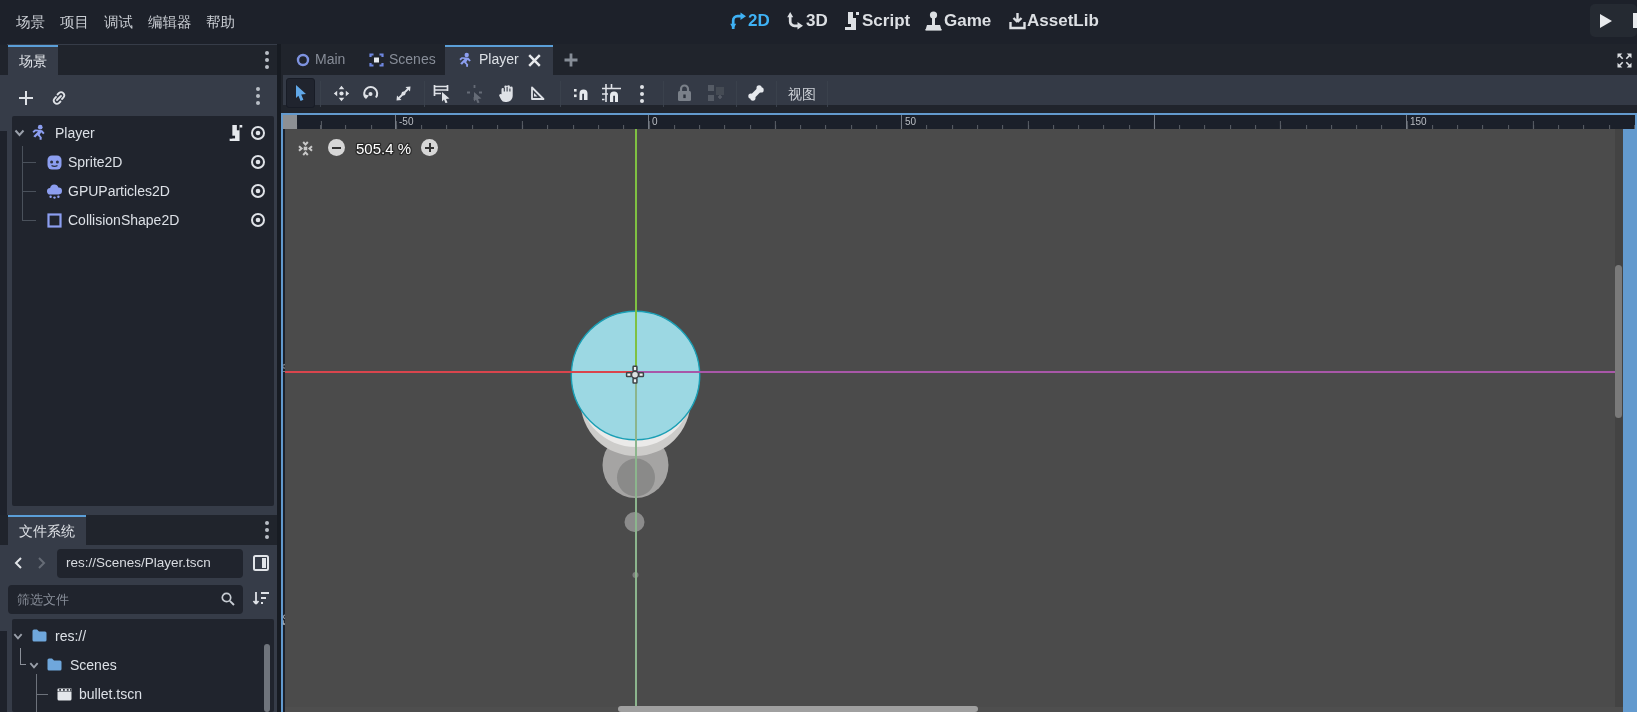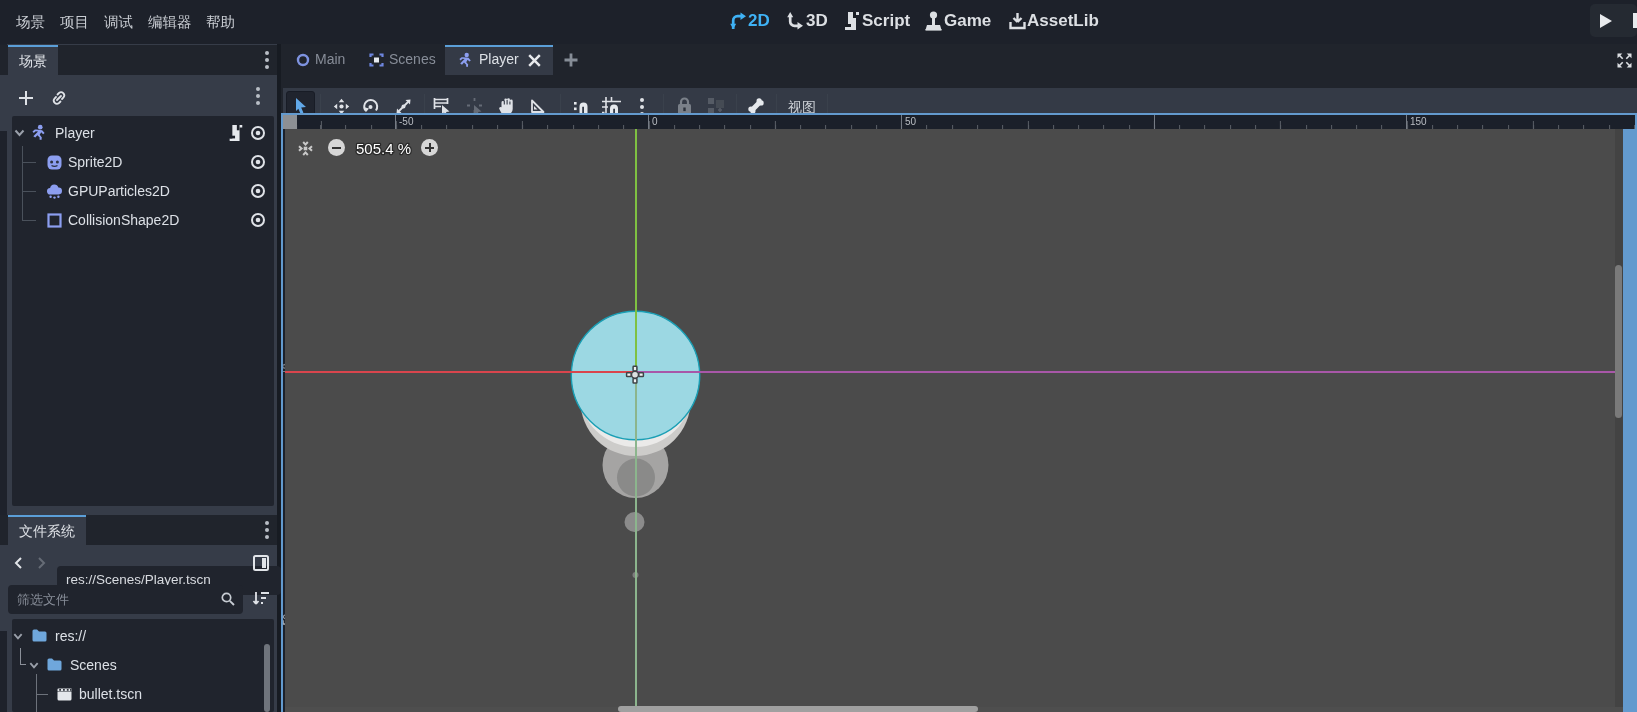--- a/index.html
+++ b/index.html
@@ -21,21 +21,21 @@
     color:#dee1e6; font-size:14px; text-align:center; line-height:28px; }
   .dtab2 { position:absolute; top:0; height:30px; color:#868d97; font-size:14px; line-height:30px;margin-top:33px; }
   .treebox { position:absolute; background:#20242d; border-radius:2px; }
   .trow { position:absolute; height:29px; color:#dce0e6; font-size:14px; line-height:29px; }
   input, .sfield { background:#20242d; border:none; border-radius:4px; color:#878d98; }
   .dots3 { position:absolute; width:4px; height:18px; }
   .dots3 i { display:block; width:4px; height:4px; border-radius:50%; background:#b9bec6; margin-bottom:3px; }
   
   #maintabs { left:283px; top:45px; width:1354px; height:30px; background:#20242c; }
   .stab { position:absolute; top:0; height:30px; font-size:14px; color:#878d98; }
-  #toolbar { left:283px; top:75px; width:1354px; height:30px; background:#343a46;margin-top:13px; }
+  #toolbar { left:283px; top:75px; width:1354px; height:30px; background:#343a46; }
   .tsep { position:absolute; top:6px; width:1px; height:26px; background:#3a414c; }
   
   #vpborder { left:281px; top:113px; width:1356px; height:599px; background:#639ace; }
   #corner { left:283px; top:115px; width:14px; height:14px; background:#8d9094; }
   #topruler { left:297px; top:115px; width:1338px; height:14px; background:#1b202a; overflow:hidden; }
   #leftruler { left:283px; top:129px; width:14px; height:583px; background:#1b202a; overflow:hidden; }
   #canvas { left:285px; top:129px; width:1338px; height:583px; background:#4b4b4b; overflow:hidden; }
   .rlabel { position:absolute; color:#b9bdc3; font-size:10px; }
   .tickv { position:absolute; background:#6e747d; width:1px; }
 </style>
@@ -183,21 +183,21 @@
         </div>
     </div>
 
     <div class="abs" style="left:0; top:501px; width:277px; height:86px; background:#363c48;"></div>
     <svg class="abs" style="left:12px; top:511px;" width="14" height="16" viewBox="0 0 14 16">
         <path d="M9 3 L4 8 L9 13" stroke="#e2e5e9" stroke-width="2" fill="none"></path>
       </svg>
     <svg class="abs" style="left:34px; top:511px;" width="14" height="16" viewBox="0 0 14 16">
         <path d="M5 3 L10 8 L5 13" stroke="#666c76" stroke-width="2" fill="none"></path>
       </svg>
-    <div class="abs sfield" style="left:57px; top:522px; width:224px; height:29px;">
+    <div class="abs sfield" style="left:57px; top:505px; width:186px; height:29px;">
       <span style="position:absolute; left:9px; top:6px; font-size:13.5px; color:#d8dbe0;">res://Scenes/Player.tscn</span>
     </div>
     <svg class="abs" style="left:252px; top:509px;" width="18" height="20" viewBox="0 0 18 20">
         <rect x="2" y="3" width="14" height="14" rx="1.5" stroke="#e2e5e9" stroke-width="2" fill="none"></rect>
         <rect x="10" y="5" width="4" height="10" fill="#e2e5e9"></rect>
       </svg>
 
     <div class="abs sfield" style="left:8px; top:541px; width:235px; height:29px;">
       <span style="position:absolute; left:9px; top:6px; font-size:13px; color:#878d98;">筛选文件</span>
       <svg style="position:absolute; right:7px; top:6px;" width="16" height="16" viewBox="0 0 16 16">

